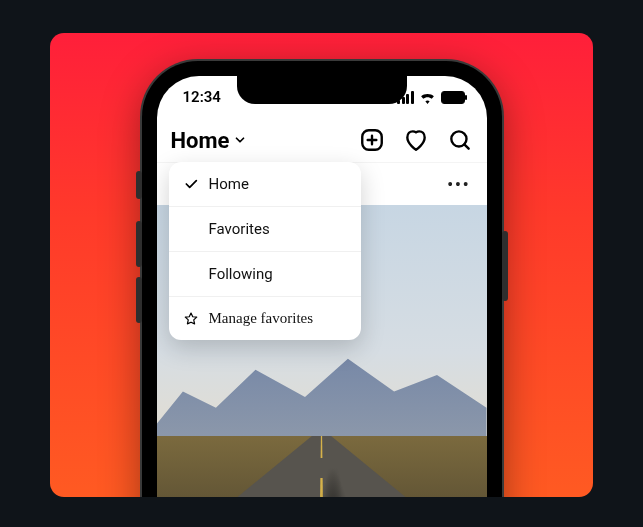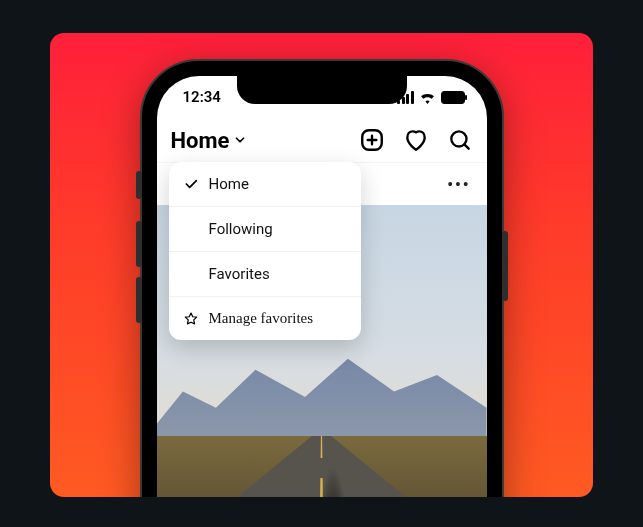--- a/index.html
+++ b/index.html
@@ -228,25 +228,25 @@
           <div class="dd-item">
             <span class="dd-spacer">
               <svg width="16" height="16" viewBox="0 0 24 24">
                   <path d="M5 12l5 5L20 7" stroke="#000" stroke-width="2.6" fill="none" stroke-linecap="round" stroke-linejoin="round"></path>
                 </svg>
             </span>
             <span>Home</span>
           </div>
           <div class="dd-item">
             <span class="dd-spacer"></span>
+            <span>Favorites</span>
+          </div>
+          <div class="dd-item">
+            <span class="dd-spacer"></span>
             <span>Following</span>
-          </div>
-          <div class="dd-item">
-            <span class="dd-spacer"></span>
-            <span>Favorites</span>
           </div>
           <div class="dd-item">
             <span class="dd-spacer">
               <svg width="16" height="16" viewBox="0 0 24 24">
                   <path d="M12 3l2.6 5.6 6 .6-4.5 4.1 1.3 6L12 16.8 6.6 19.3l1.3-6L3.4 9.2l6-.6L12 3z" stroke="#000" stroke-width="1.8" fill="none" stroke-linejoin="round"></path>
                 </svg>
             </span>
             <span>Manage favorites</span>
           </div>
         </div>

